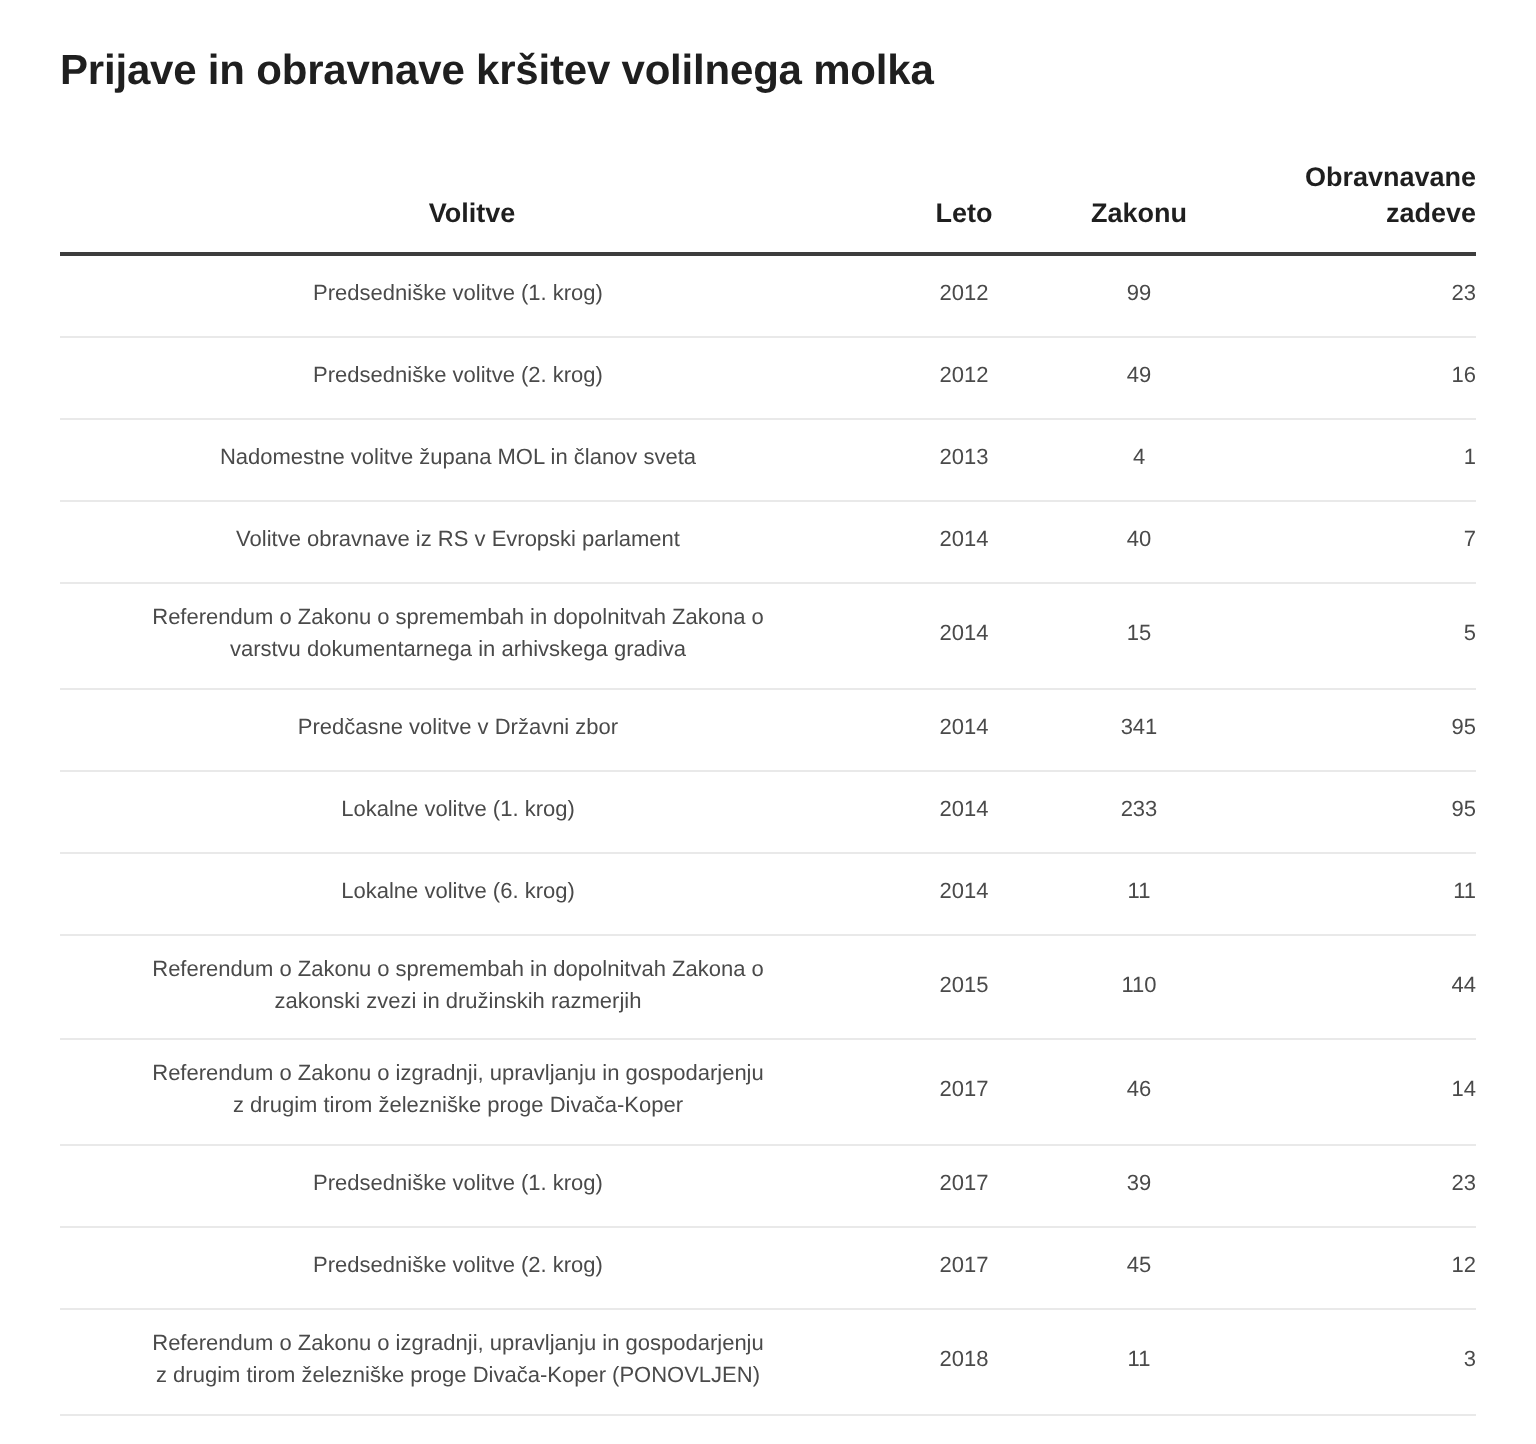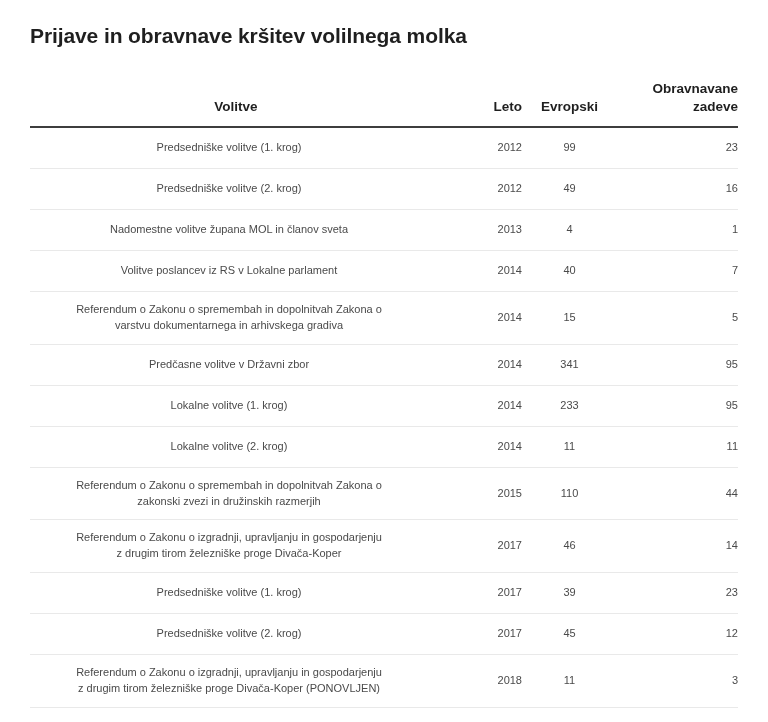--- a/index.html
+++ b/index.html
@@ -49,21 +49,21 @@
     vertical-align: bottom;
     line-height: 1.35;
     border-bottom: 2.5px solid #3d3d3d;
   }
   th.col-volitve, td.col-volitve {
     width: 412px;
     text-align: center;
   }
   th.col-leto, td.col-leto {
     width: 80px;
-    text-align: right;
+    text-align: center;
   }
   th.col-prijave, td.col-prijave {
     width: 95px;
     text-align: center;
   }
   th.col-zadeve, td.col-zadeve {
     width: 121px;
     text-align: right;
   }
   table.data-table tbody td {
@@ -94,21 +94,21 @@
 <div class="page">
 
   <h1 class="page-title">Prijave in obravnave kršitev volilnega molka</h1>
 
   <div class="table-wrap">
     <table class="data-table">
       <thead>
         <tr>
           <th class="col-volitve">Volitve</th>
           <th class="col-leto">Leto</th>
-          <th class="col-prijave">Evropski</th>
+          <th class="col-prijave">Zakonu</th>
           <th class="col-zadeve">
             <span class="cell-line">Obravnavane</span>
             <span class="cell-line">zadeve</span>
           </th>
         </tr>
       </thead>
       <tbody id="table-body">
           <tr class="one-line">
             <td class="col-volitve">
               <span class="cell-line">Predsedniške volitve (1. krog)</span>
@@ -128,21 +128,21 @@
           <tr class="one-line">
             <td class="col-volitve">
               <span class="cell-line">Nadomestne volitve župana MOL in članov sveta</span>
             </td>
             <td class="col-leto">2013</td>
             <td class="col-prijave">4</td>
             <td class="col-zadeve">1</td>
           </tr>
           <tr class="one-line">
             <td class="col-volitve">
-              <span class="cell-line">Volitve poslancev iz RS v Lokalne parlament</span>
+              <span class="cell-line">Volitve obravnave iz RS v Evropski parlament</span>
             </td>
             <td class="col-leto">2014</td>
             <td class="col-prijave">40</td>
             <td class="col-zadeve">7</td>
           </tr>
           <tr class="two-line">
             <td class="col-volitve">
               <span class="cell-line">Referendum o Zakonu o spremembah in dopolnitvah Zakona o</span>
               <span class="cell-line">varstvu dokumentarnega in arhivskega gradiva</span>
             </td>
@@ -161,21 +161,21 @@
           <tr class="one-line">
             <td class="col-volitve">
               <span class="cell-line">Lokalne volitve (1. krog)</span>
             </td>
             <td class="col-leto">2014</td>
             <td class="col-prijave">233</td>
             <td class="col-zadeve">95</td>
           </tr>
           <tr class="one-line">
             <td class="col-volitve">
-              <span class="cell-line">Lokalne volitve (2. krog)</span>
+              <span class="cell-line">Lokalne volitve (6. krog)</span>
             </td>
             <td class="col-leto">2014</td>
             <td class="col-prijave">11</td>
             <td class="col-zadeve">11</td>
           </tr>
           <tr class="two-line">
             <td class="col-volitve">
               <span class="cell-line">Referendum o Zakonu o spremembah in dopolnitvah Zakona o</span>
               <span class="cell-line">zakonski zvezi in družinskih razmerjih</span>
             </td>

